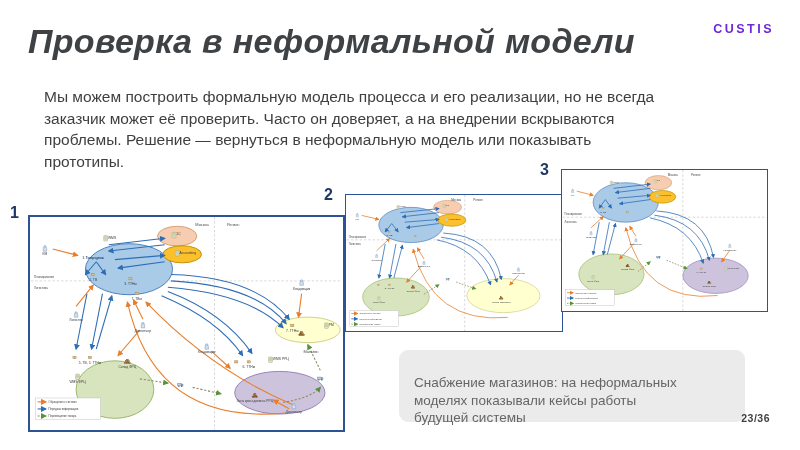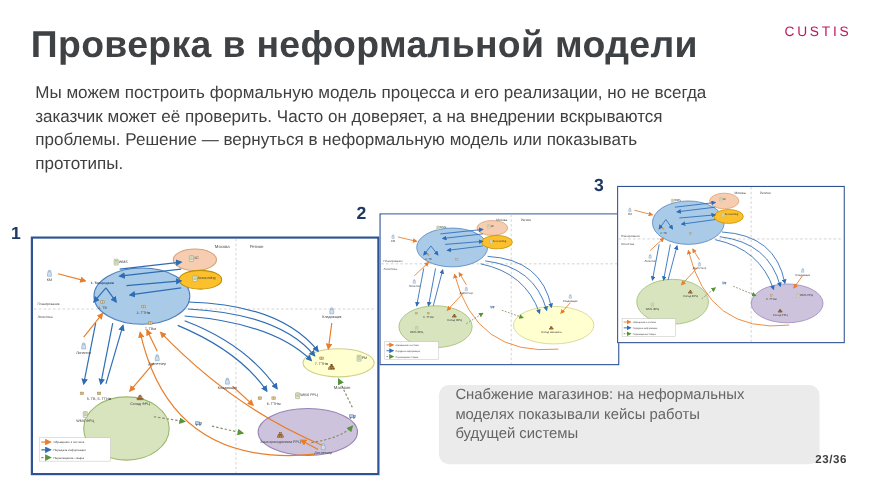--- a/index.html
+++ b/index.html
@@ -4,45 +4,45 @@
 <style>
   html,body{margin:0;padding:0;}
   body{
     width:800px;height:450px;position:relative;overflow:hidden;
     background:#ffffff;
     font-family:"Liberation Sans", sans-serif;
     -webkit-font-smoothing:antialiased;
   }
   .title{
     position:absolute;left:28px;top:22px;margin:0;
-    font-size:34px;font-weight:bold;color:#3f4245;letter-spacing:.3px;
+    font-size:34px;font-weight:bold;color:#3f4245;letter-spacing:.3px;font-style:italic;
   }
   .logo{
     position:absolute;right:26px;top:22px;
-    font-size:12.5px;font-weight:normal;color:#be185d;letter-spacing:2.5px;
+    font-size:12.5px;font-weight:bold;color:#6d28d9;letter-spacing:2.5px;
   }
   .body-text{
-    position:absolute;left:28px;top:70px;width:745px;margin:4px;
+    position:absolute;left:28px;top:70px;width:745px;margin:16px;
     font-size:15.5px;line-height:21.5px;color:#3f3f3f;white-space:pre-line;
   }
   .dnum{
     position:absolute;font-size:16px;font-weight:bold;color:#1f3864;
   }
   .n1{left:10px;top:204px;} .n2{left:324px;top:186px;} .n3{left:540px;top:161px;}
   .frame{
     position:absolute;background:#fff;box-sizing:border-box;
     border:2px solid #2d5394;
   }
   .f1{left:28px;top:215px;width:317px;height:217px;}
   .f2{left:345px;top:194px;width:218px;height:138px;border-width:1.5px;}
   .f3{left:561px;top:169px;width:207px;height:143px;border-width:1.5px;}
   .frame svg{display:block;width:100%;height:100%;font-family:"Liberation Sans", sans-serif;}
   .callout{
     position:absolute;left:399px;top:350px;width:346px;height:72px;box-sizing:border-box;
-    background:#ebebeb;border-radius:9px;padding:0 15px;
+    background:#ebebeb;border-radius:9px;padding:24px 15px;
     font-size:13.5px;line-height:17.5px;color:#666666;white-space:pre-line;
   }
   .page-number{
     position:absolute;right:30px;top:412px;
     font-size:10.5px;font-weight:bold;color:#404040;letter-spacing:.5px;
   }
 </style>
 </head>
 <body>
 

